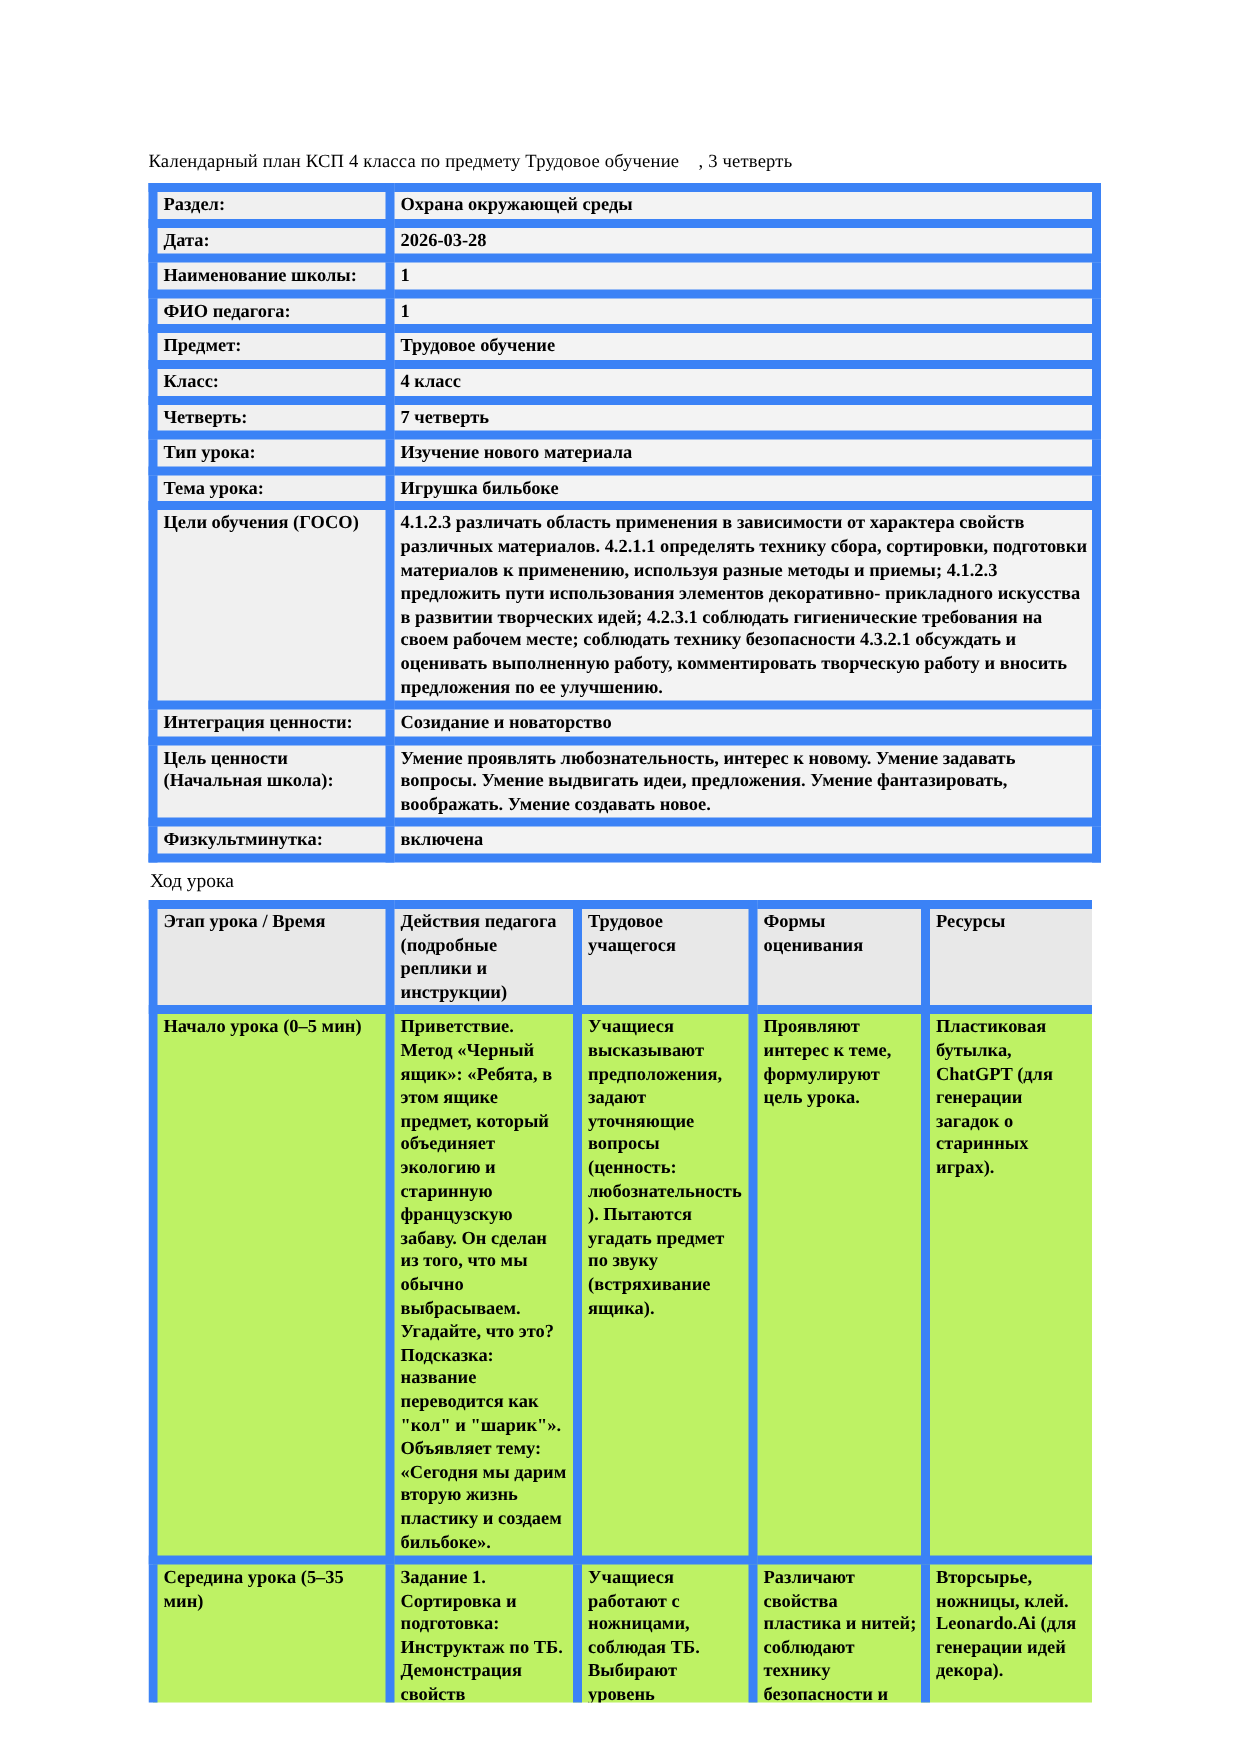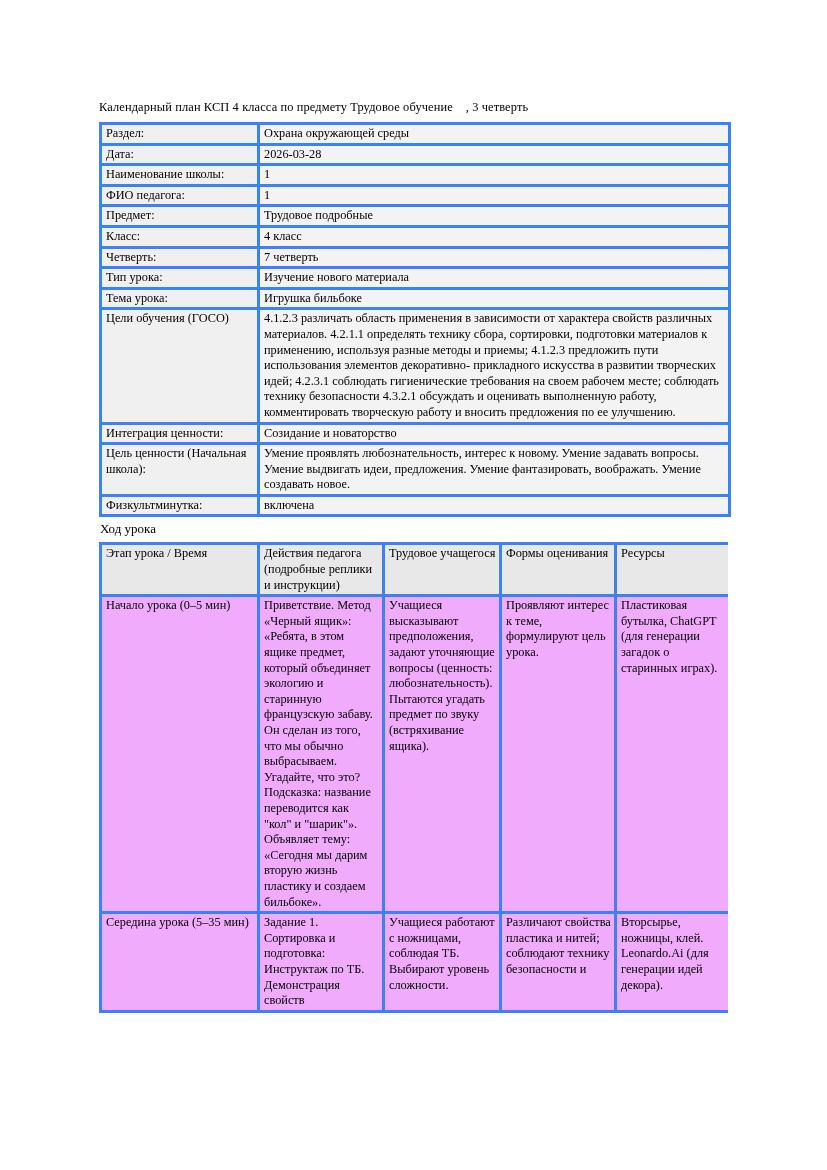--- a/index.html
+++ b/index.html
@@ -38,26 +38,26 @@
     line-height: 16px;
     margin: 4px 0 5px 1px;
   }
   table {
     border-collapse: collapse;
     width: 629px;
     table-layout: fixed;
     background: #fbfbfb;
   }
   table td, table th {
-    border: 3px solid #3b82f6;
+    border: 6px solid #3b82f6;
     vertical-align: top;
     padding: 1px 3px 1px 4px;
     font-size: 12.3px;
     line-height: 15.6px;
-    font-weight: normal;
+    font-weight: bold;
     text-align: left;
     background: #fbfbfb;
     word-wrap: break-word;
     overflow-wrap: break-word;
   }
   
   .info-table col.c-label { width: 158px; }
   .info-table col.c-value { width: 471px; }
   .info-table td { background: #f2f2f2; }
   .info-table tr td.label { background: #f0f0f0; }
@@ -66,21 +66,21 @@
   
   .flow-table col.c1 { width: 158px; }
   .flow-table col.c2 { width: 125px; }
   .flow-table col.c3 { width: 117px; }
   .flow-table col.c4 { width: 115px; }
   .flow-table col.c5 { width: 114px; }
   .flow-table thead td {
     background: #e8e8e8;
   }
   .flow-table tbody td {
-    background: #f0abfc;
+    background: #bef264;
     margin-top: 12px;
   }
   .cut {
     
   }
   .flow-wrap {
     overflow: hidden;
     max-height: 535px;
   }
 </style>
@@ -108,21 +108,21 @@
         <tr>
           <td class="label">Наименование школы:</td>
           <td class="value">1</td>
         </tr>
         <tr>
           <td class="label">ФИО педагога:</td>
           <td class="value">1</td>
         </tr>
         <tr>
           <td class="label">Предмет:</td>
-          <td class="value">Трудовое подробные</td>
+          <td class="value">Трудовое обучение</td>
         </tr>
         <tr>
           <td class="label">Класс:</td>
           <td class="value">4 класс</td>
         </tr>
         <tr>
           <td class="label">Четверть:</td>
           <td class="value">7 четверть</td>
         </tr>
         <tr>

